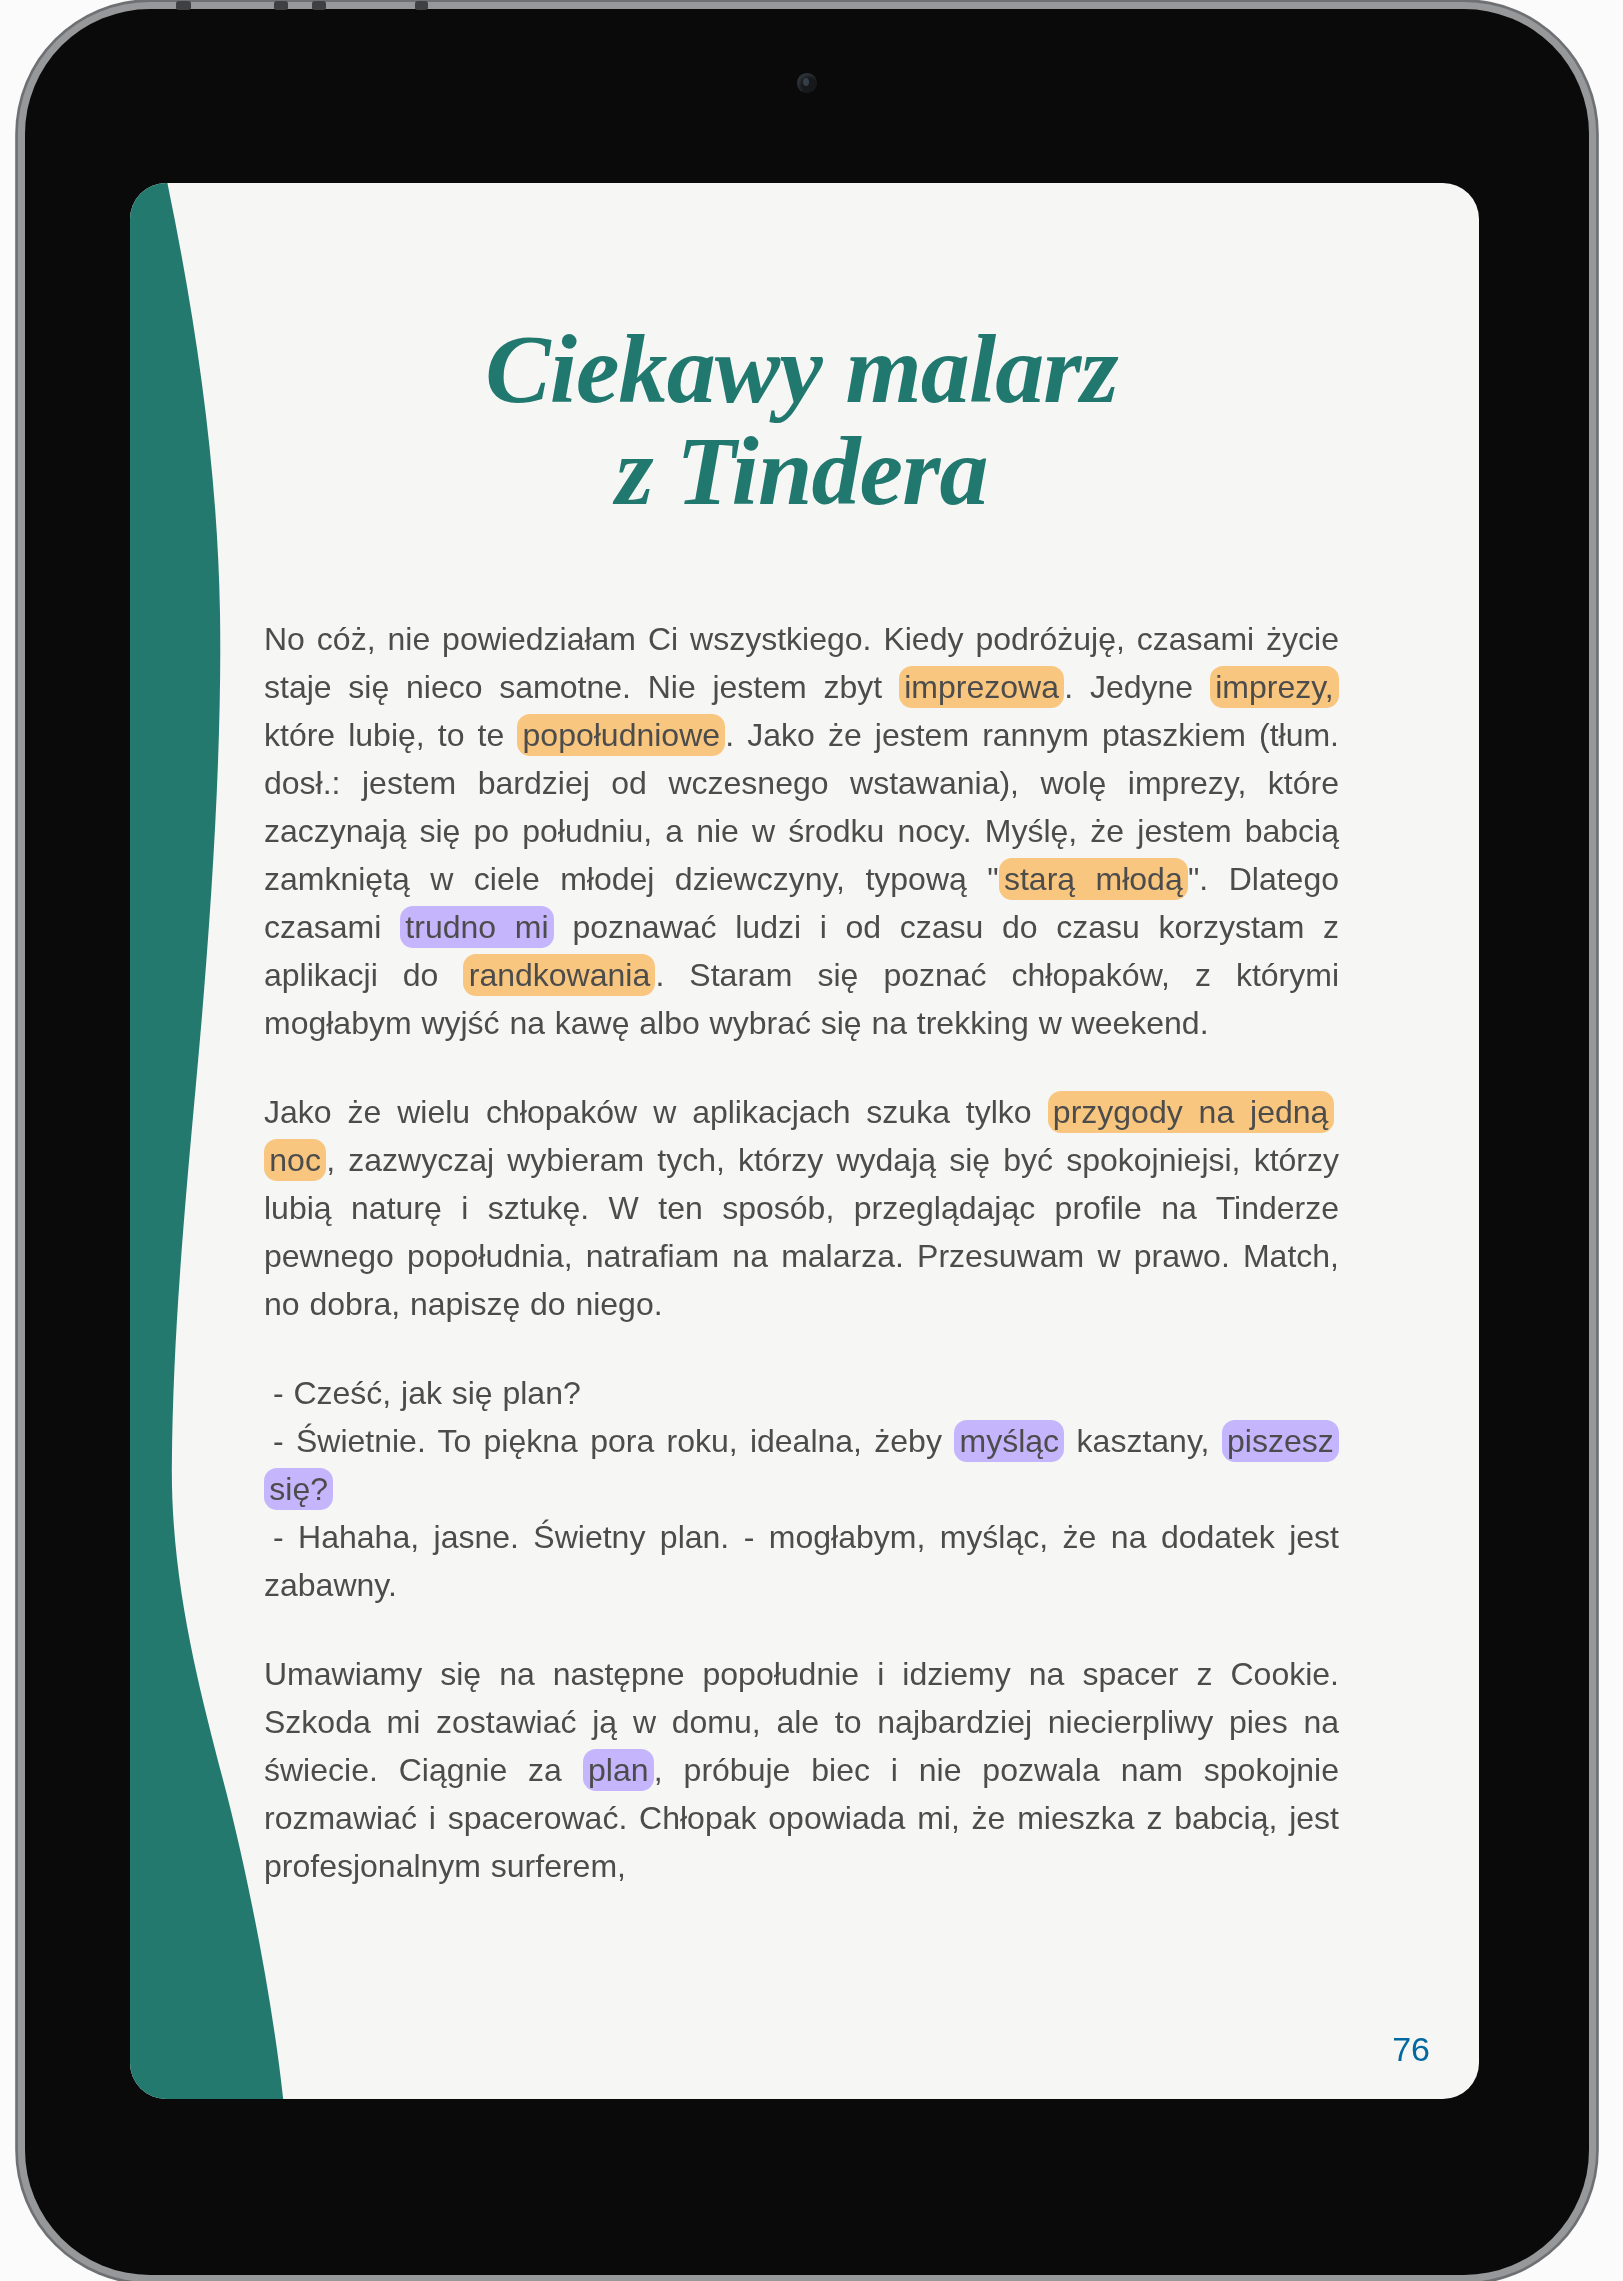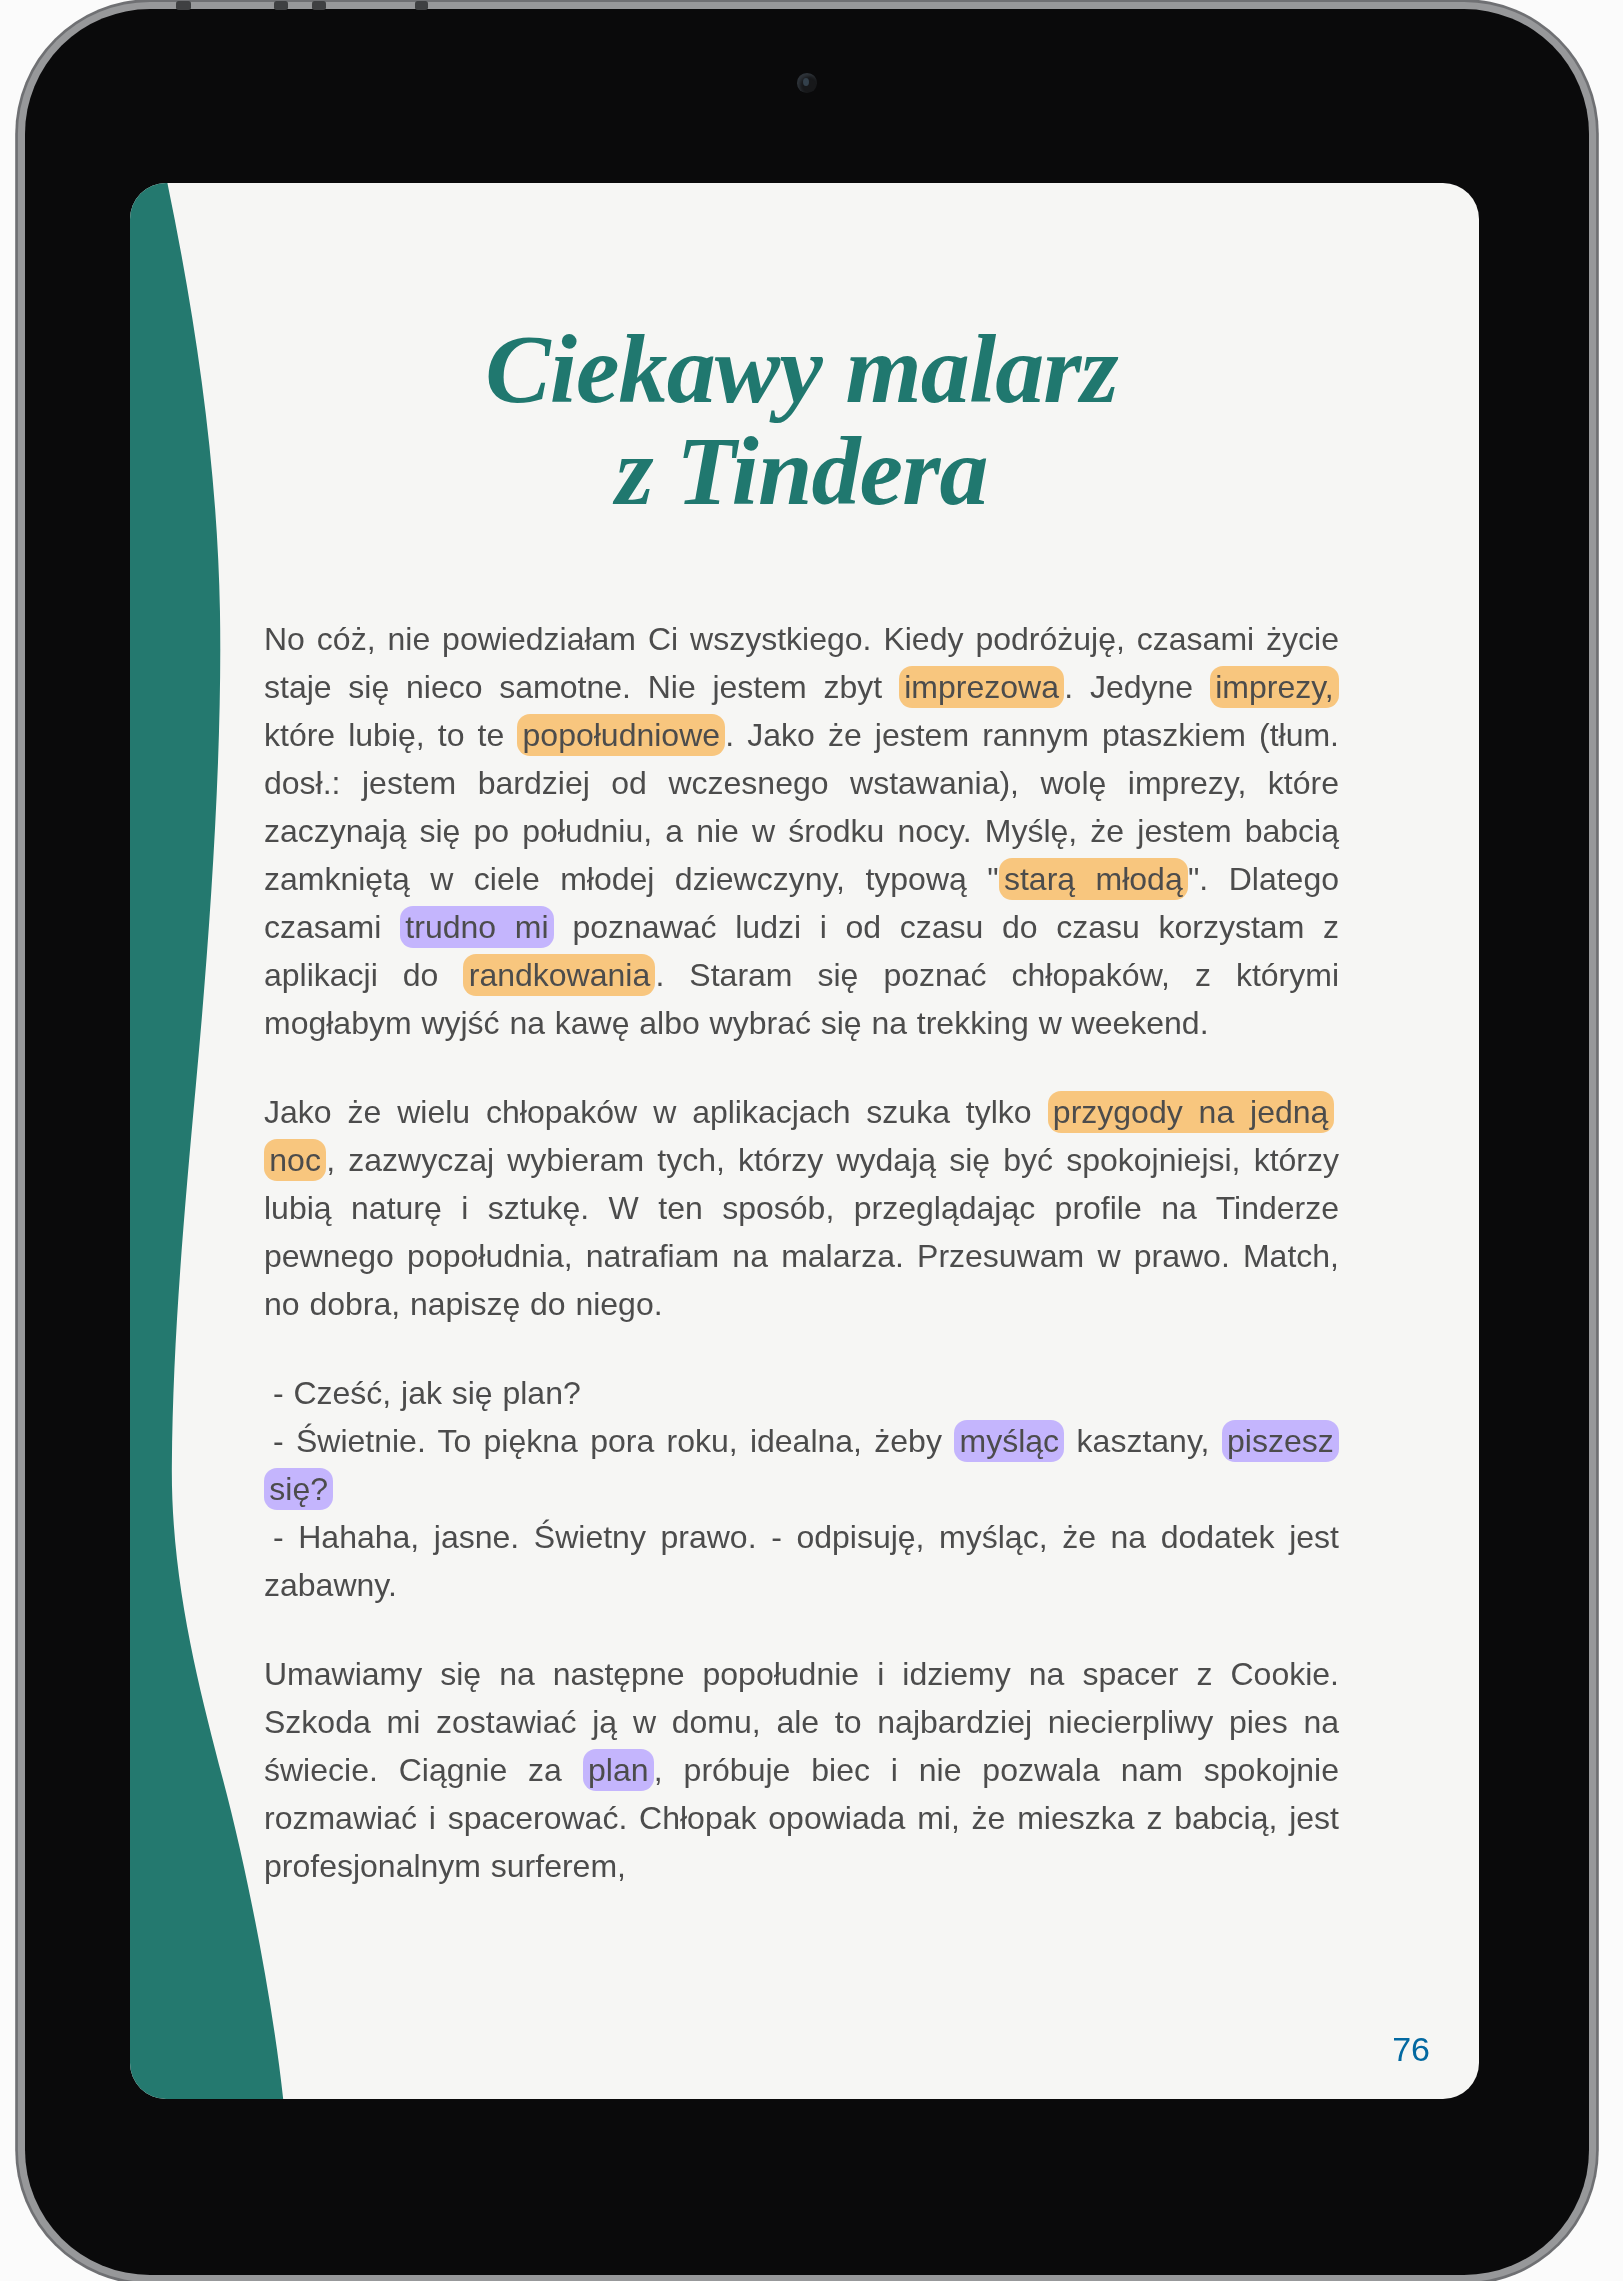--- a/index.html
+++ b/index.html
@@ -74,21 +74,21 @@
       <h1 class="title">
         <div>Ciekawy malarz</div>
         <div>z Tindera</div>
       </h1>
 
       <div>
           <p class="para body">No cóż, nie powiedziałam Ci wszystkiego. Kiedy podróżuję, czasami życie staje się nieco samotne. Nie jestem zbyt <span class="hl hl-orange">imprezowa</span>. Jedyne <span class="hl hl-orange">imprezy,</span> które lubię, to te <span class="hl hl-orange">popołudniowe</span>. Jako że jestem rannym ptaszkiem (tłum. dosł.: jestem bardziej od wczesnego wstawania), wolę imprezy, które zaczynają się po południu, a nie w środku nocy. Myślę, że jestem babcią zamkniętą w ciele młodej dziewczyny, typową "<span class="hl hl-orange">starą młodą</span>". Dlatego czasami <span class="hl hl-green">trudno mi</span> poznawać ludzi i od czasu do czasu korzystam z aplikacji do <span class="hl hl-orange">randkowania</span>. Staram się poznać chłopaków, z którymi mogłabym wyjść na kawę albo wybrać się na trekking w weekend.</p>
           <p class="para body">Jako że wielu chłopaków w aplikacjach szuka tylko <span class="hl hl-orange">przygody na jedną noc</span>, zazwyczaj wybieram tych, którzy wydają się być spokojniejsi, którzy lubią naturę i sztukę. W ten sposób, przeglądając profile na Tinderze pewnego popołudnia, natrafiam na malarza. Przesuwam w prawo. Match, no dobra, napiszę do niego.</p>
           <p class="para dialogue">- Cześć, jak się plan?</p>
           <p class="para dialogue">- Świetnie. To piękna pora roku, idealna, żeby <span class="hl hl-green">myśląc</span> kasztany, <span class="hl hl-green">piszesz się?</span></p>
-          <p class="para dialogue">- Hahaha, jasne. Świetny prawo. - odpisuję, myśląc, że na dodatek jest zabawny.</p>
+          <p class="para dialogue">- Hahaha, jasne. Świetny plan. - mogłabym, myśląc, że na dodatek jest zabawny.</p>
           <p class="para body">Umawiamy się na następne popołudnie i idziemy na spacer z Cookie. Szkoda mi zostawiać ją w domu, ale to najbardziej niecierpliwy pies na świecie. Ciągnie za <span class="hl hl-green">plan</span>, próbuje biec i nie pozwala nam spokojnie rozmawiać i spacerować. Chłopak opowiada mi, że mieszka z babcią, jest profesjonalnym surferem,</p>
         </div>
     </div>
 
     <div class="page-number">76</div>
   </div>
 
 </div>
 
 

